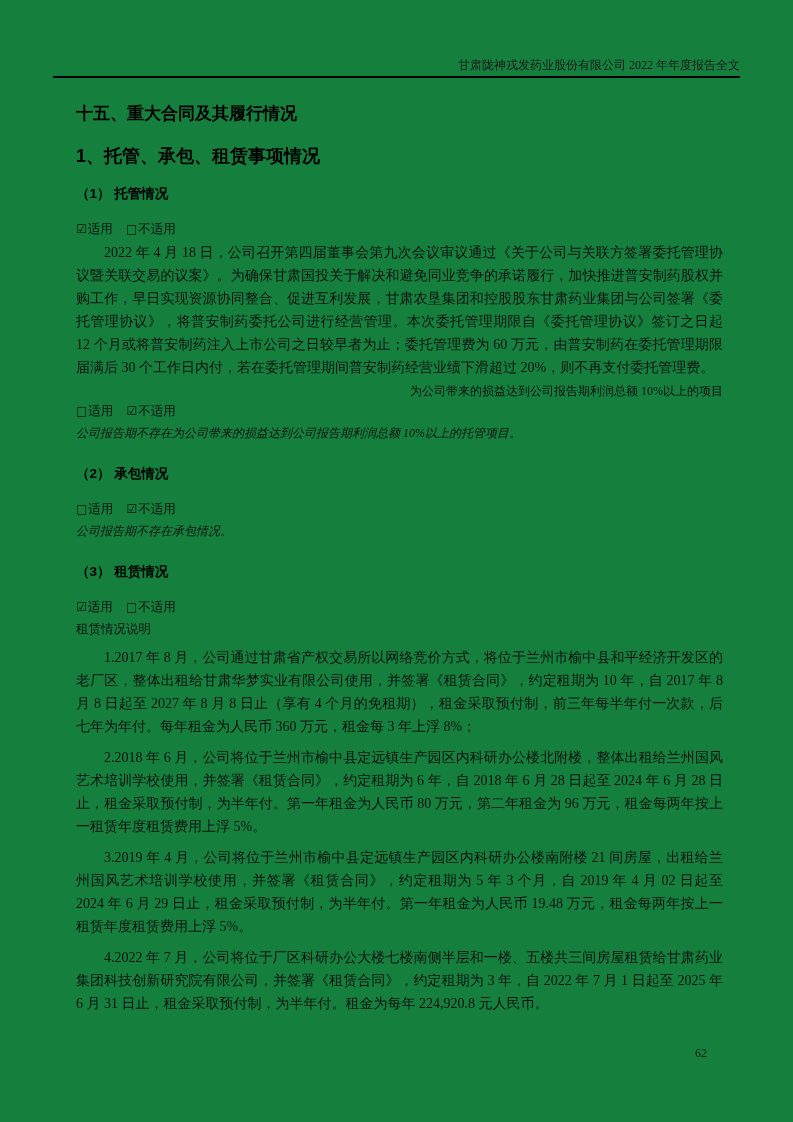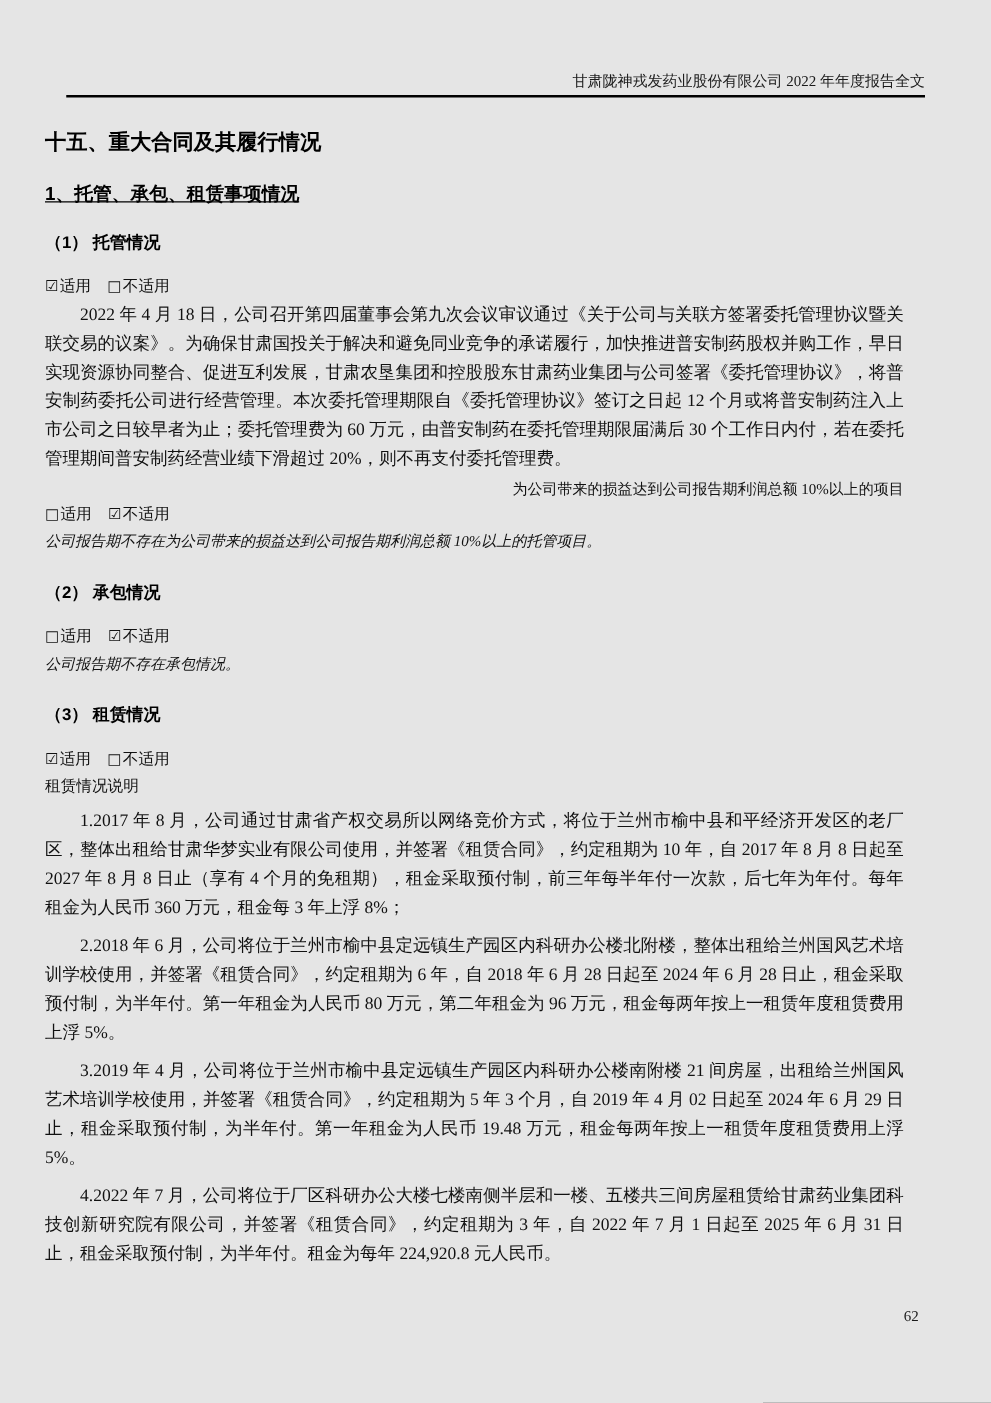--- a/index.html
+++ b/index.html
@@ -2,44 +2,44 @@
 <html lang="zh"><head>
 <meta charset="utf-8">
 <style>
   * { margin:0; padding:0; box-sizing:border-box; }
   html,body { background:#9c9c9c; }
   body { font-family:"Liberation Serif","DejaVu Serif",serif; color:#111; }
   .page {
     position:relative;
     width:793px; height:1122px;
     margin:0 auto;
-    background:#e5e5e5;
+    background:#15803d;
     overflow:hidden;
   }
   .header {
     margin:0 53px;
     padding-top:57px;
     padding-bottom:3px;
     border-bottom:2px solid #000;
     text-align:right;
     font-size:12px;
     line-height:16px;
     color:#1a1a1a;
   }
-  .content { padding:0 70px 0 36px; }
+  .content { padding:0 70px 0 76px; }
 
   .doc-title {
     font-family:"Liberation Sans","DejaVu Sans",sans-serif;
     font-weight:bold; font-size:17px; line-height:22px;
     margin-top:25px; color:#000;
   }
   .sec-title {
     font-family:"Liberation Sans","DejaVu Sans",sans-serif;
-    font-weight:bold; font-size:15px; line-height:20px;
-    margin-top:21px; color:#000;text-decoration:underline;
+    font-weight:bold; font-size:18px; line-height:20px;
+    margin-top:21px; color:#000;
   }
   .sub-heading {
     font-family:"Liberation Sans","DejaVu Sans",sans-serif;
     font-weight:bold; font-size:13.5px; line-height:18px;
     margin-top:19px; color:#000;
   }
   .sub-heading.mt-lg { margin-top:24px; }
 
   .cb-row { font-size:12.5px; line-height:17px; margin-top:18px; }
   .cb-row.tight { margin-top:4px; }
@@ -54,21 +54,21 @@
     font-size:14px; line-height:23px;
     text-align:justify;
     text-indent:2em;
     margin-top:3px;
     color:#111;
   }
   .lease-para { margin-top:8px; }
 
   .page-number {
     position:absolute;
-    right:58px; top:1046px;
+    right:86px; top:1046px;
     font-size:12px; color:#1a1a1a;
   }
 </style>
 </head>
 <body>
 
 <div class="page">
 
   <div class="header">
     <span>甘肃陇神戎发药业股份有限公司 2022 年年度报告全文</span>

